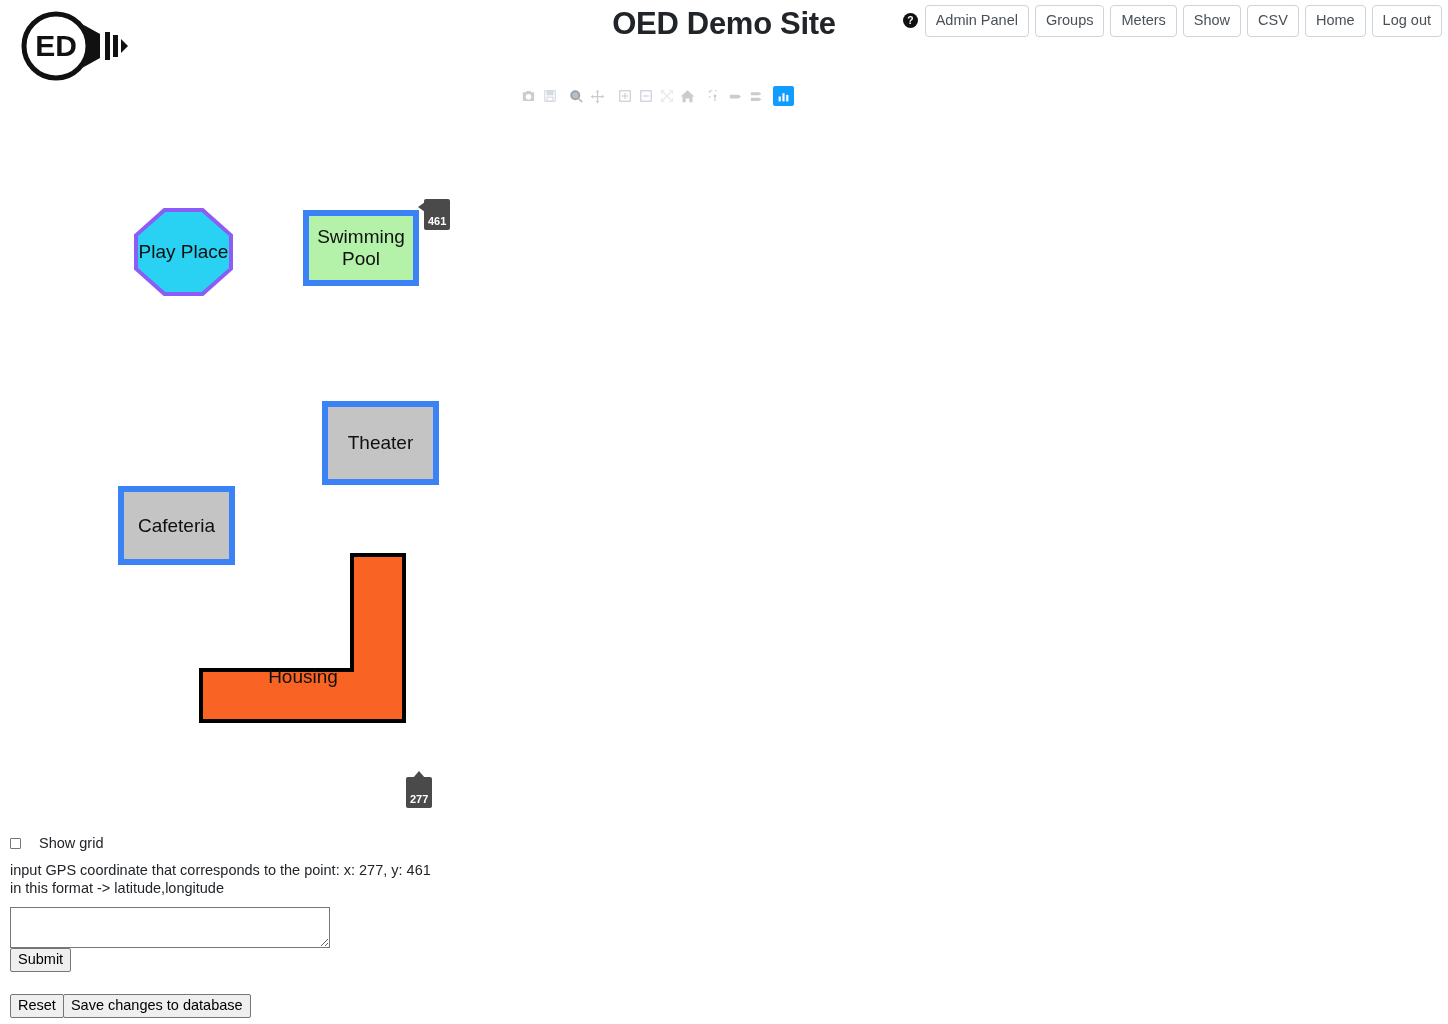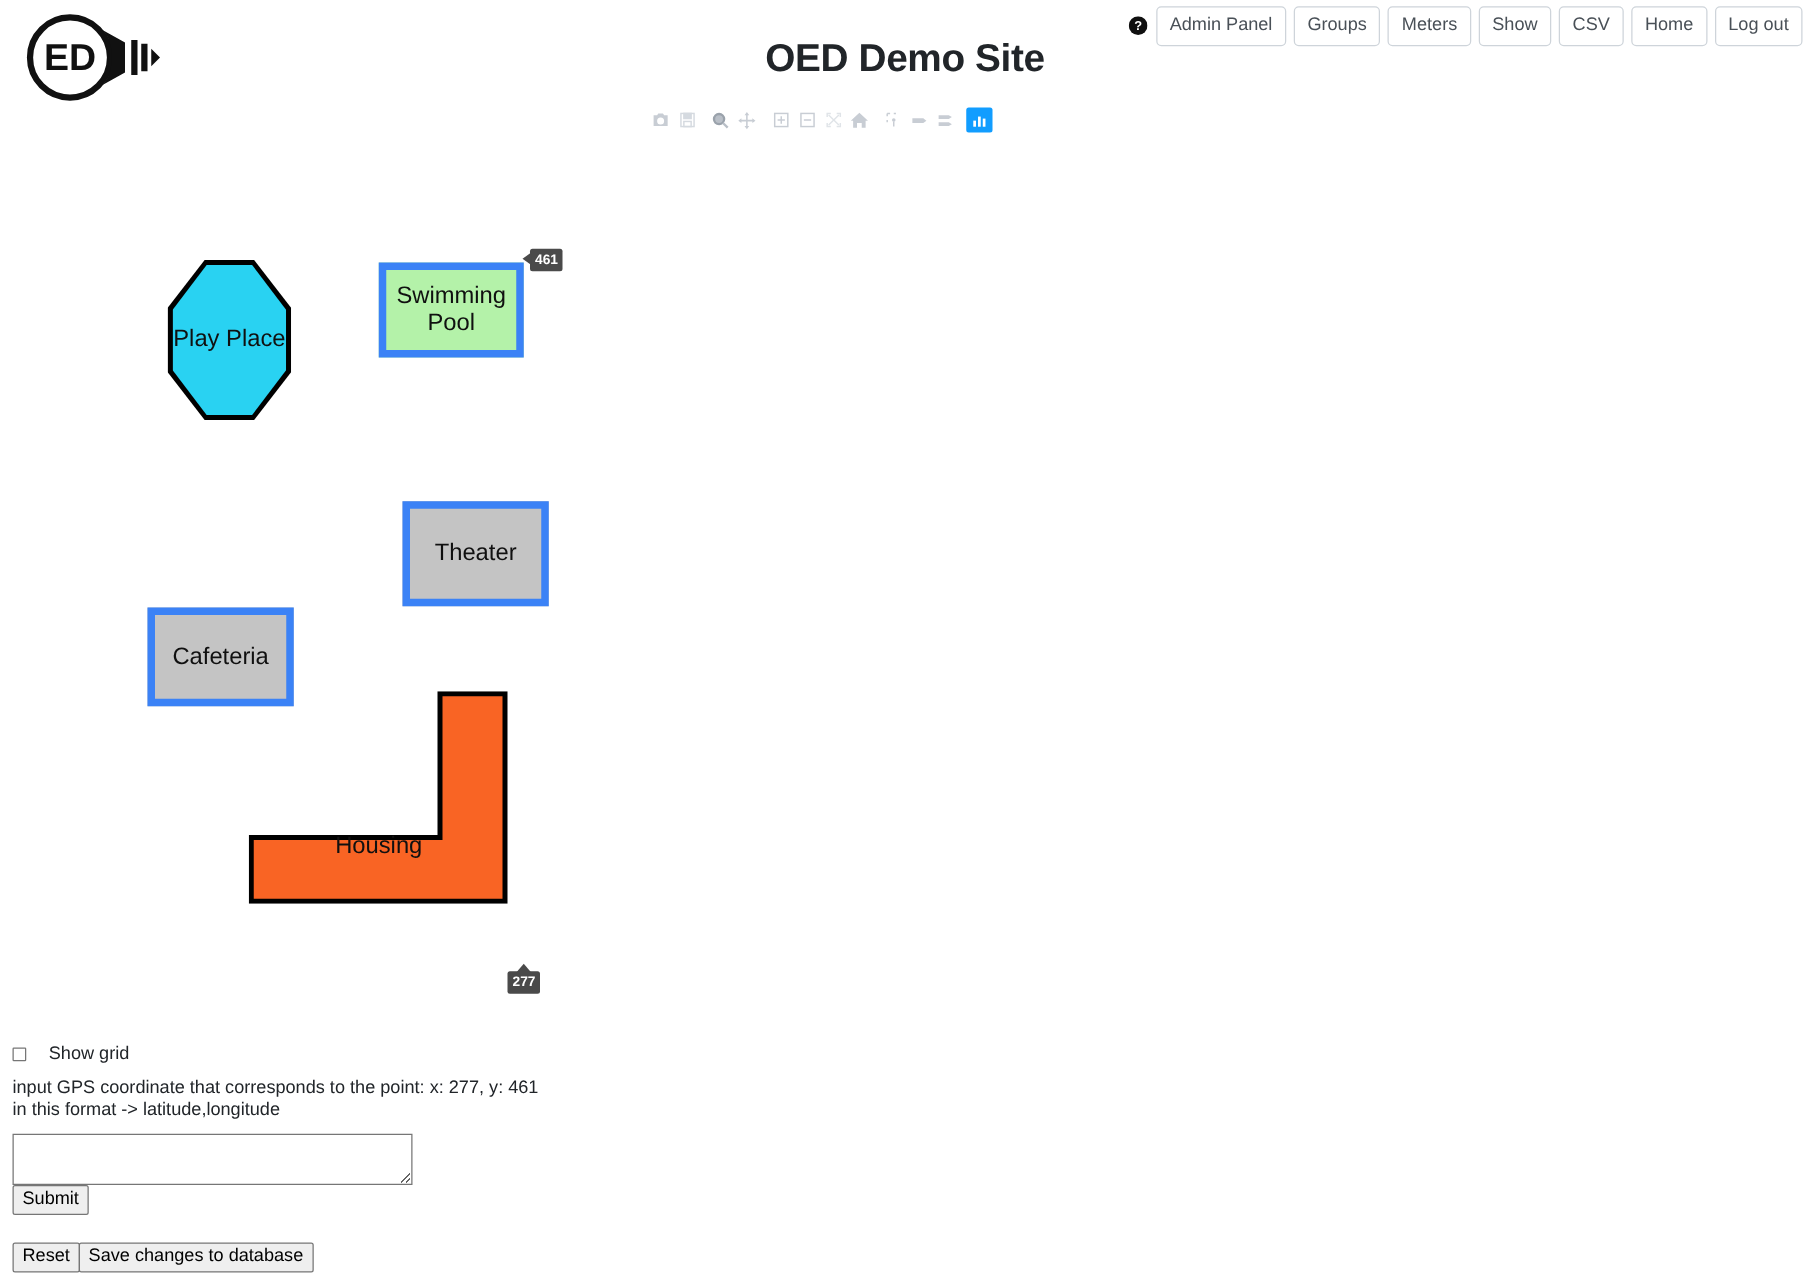--- a/index.html
+++ b/index.html
@@ -30,21 +30,20 @@
     position: absolute;
     left: 0;
     top: 4px;
     width: 1448px;
     text-align: center;
     font-size: 31px;
     font-weight: bold;
     letter-spacing: -0.3px;
     color: #212529;
     line-height: 40px;
-    margin-top: 23px;
   }
   .nav {
     position: absolute;
     right: 6px;
     top: 5px;
     display: flex;
     align-items: center;
     gap: 6px;
   }
   .help-icon {
@@ -117,22 +116,22 @@
     cursor: pointer;
   }
   .bld-label { pointer-events: none; }
 
   
   .octagon {
     position: absolute;
     left: 134px;
     top: 88px;
     width: 99px;
-    height: 128px;
-    background: #000000;
+    height: 88px;
+    background: #8b5cf6;
     clip-path: polygon(30% 0%, 70% 0%, 100% 30%, 100% 70%, 70% 100%, 30% 100%, 0% 70%, 0% 30%);
     display: flex;
     align-items: center;
     justify-content: center;
     cursor: pointer;
   }
   .octagon-inner {
     width: calc(100% - 8px);
     height: calc(100% - 8px);
     background: #29d2f2;
@@ -168,21 +167,21 @@
 
   
   .badge {
     position: absolute;
     background: #4a4a4a;
     color: #ffffff;
     font-family: "Liberation Sans", sans-serif;
     font-size: 11px;
     font-weight: bold;
     line-height: 14px;
-    padding: 2px 4px 2px 4px;
+    padding: 15px 4px 2px 4px;
     border-radius: 2px;
     white-space: nowrap;
   }
   .badge-arrow-left::before {
     content: "";
     position: absolute;
     left: -6px;
     top: 3px;
     border-top: 5px solid transparent;
     border-bottom: 5px solid transparent;

